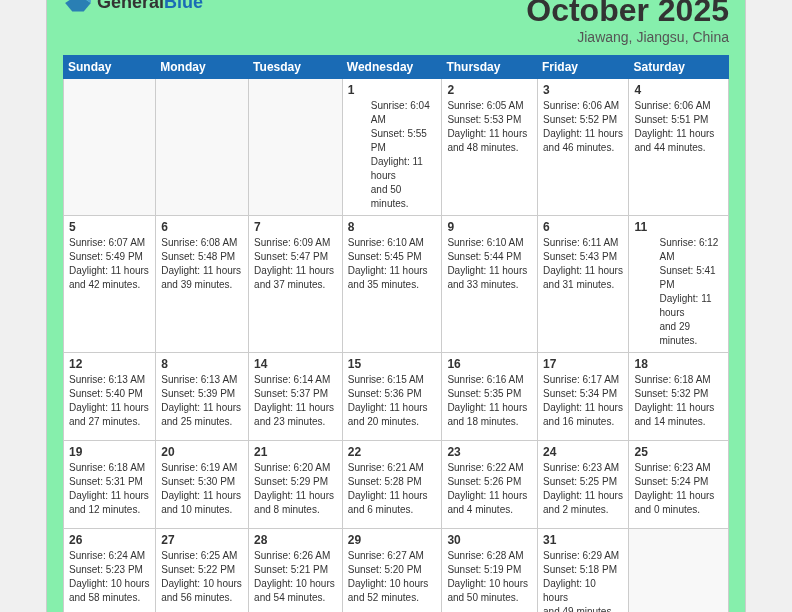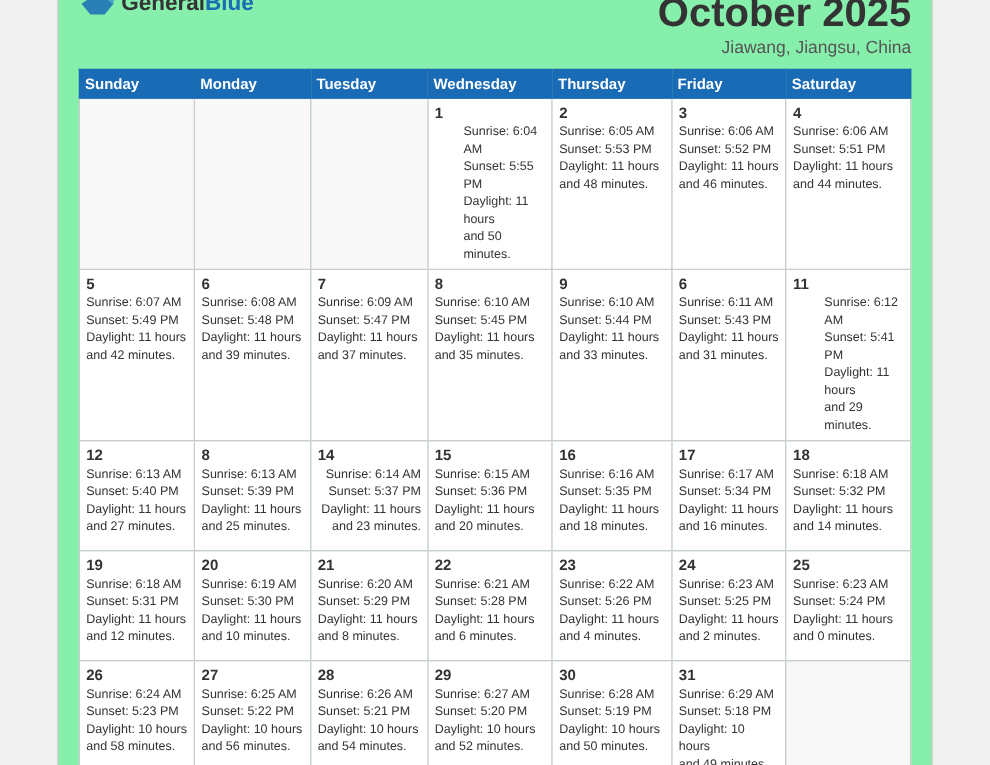--- a/index.html
+++ b/index.html
@@ -216,21 +216,21 @@
           </td>
           <td>
             <div class="day-number">8</div>
             <div class="day-info" style="white-space: pre-line;">Sunrise: 6:13 AM
 Sunset: 5:39 PM
 Daylight: 11 hours
 and 25 minutes.</div>
           </td>
           <td>
             <div class="day-number">14</div>
-            <div class="day-info" style="white-space: pre-line; text-align: right;">Sunrise: 6:14 AM
+            <div class="day-info" style="white-space: pre-line;">Sunrise: 6:14 AM
 Sunset: 5:37 PM
 Daylight: 11 hours
 and 23 minutes.</div>
           </td>
           <td>
             <div class="day-number">15</div>
             <div class="day-info" style="white-space: pre-line;">Sunrise: 6:15 AM
 Sunset: 5:36 PM
 Daylight: 11 hours
 and 20 minutes.</div>

